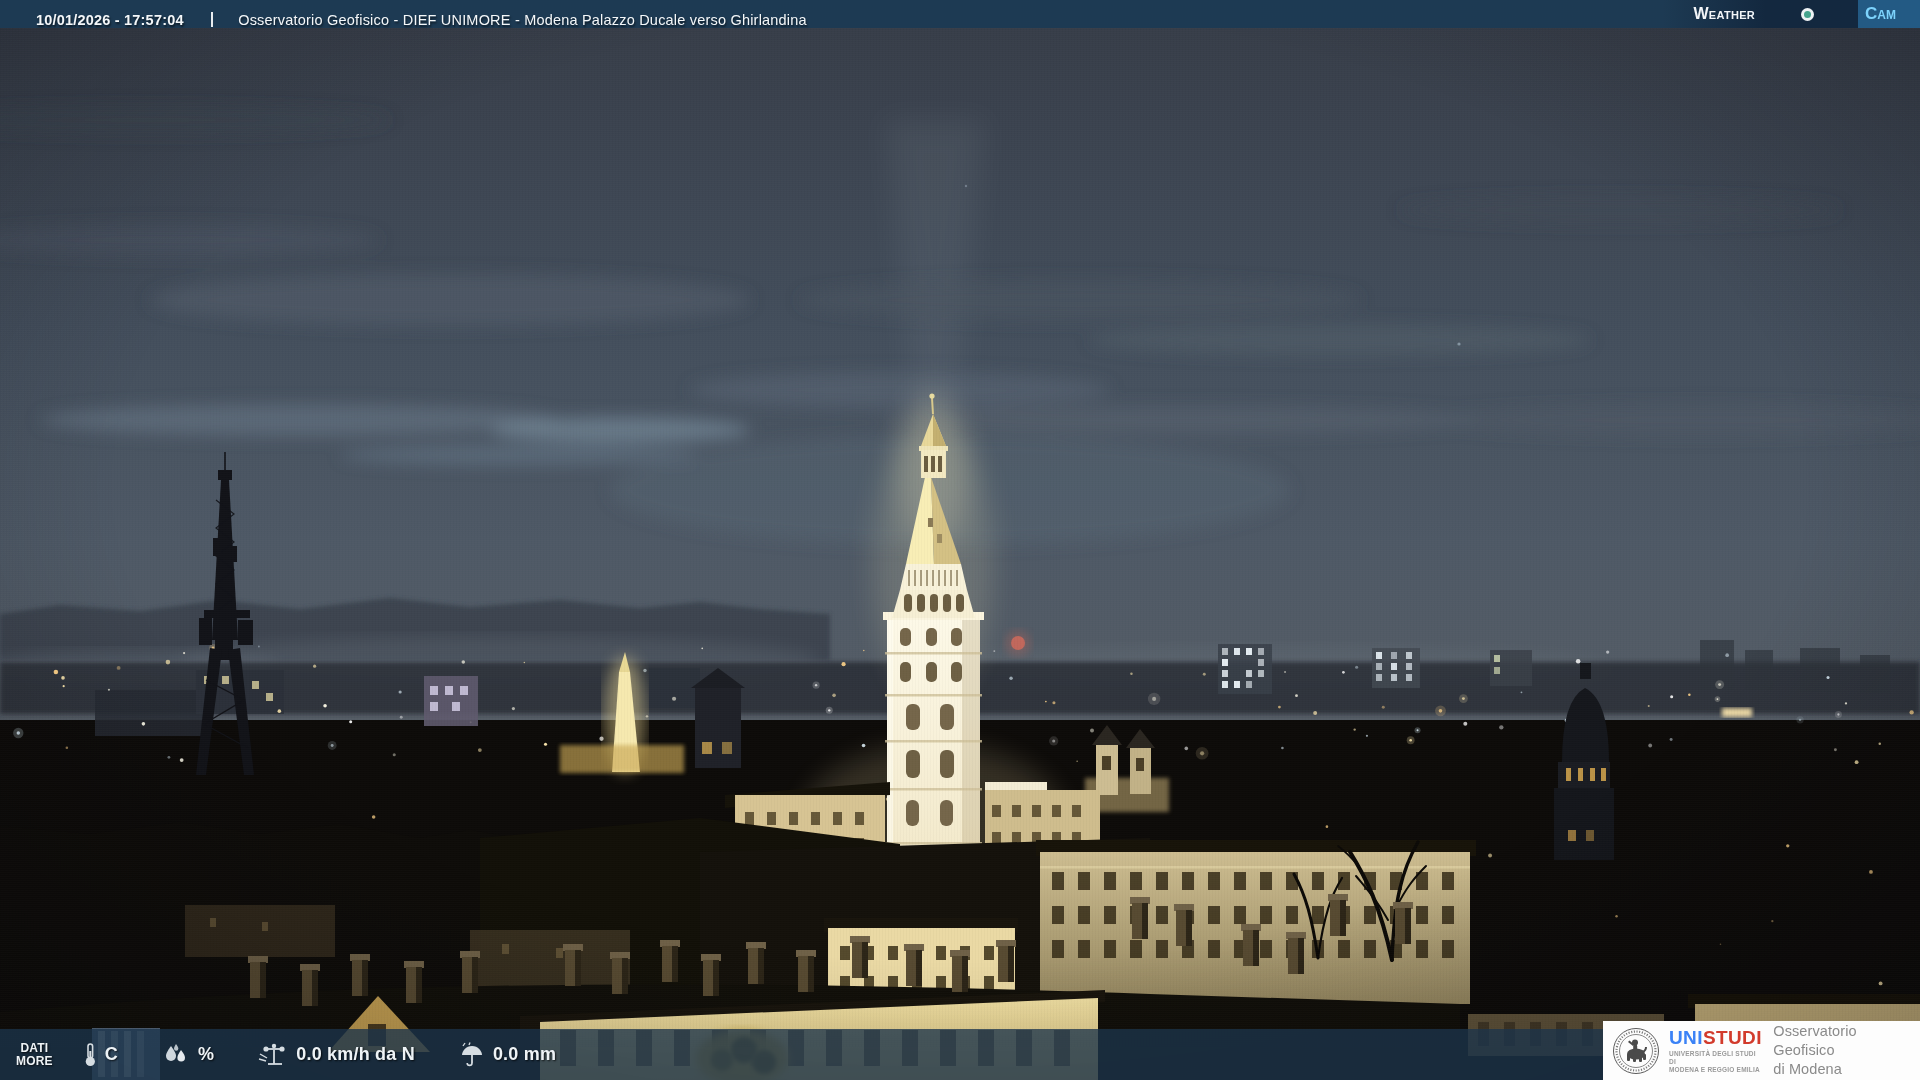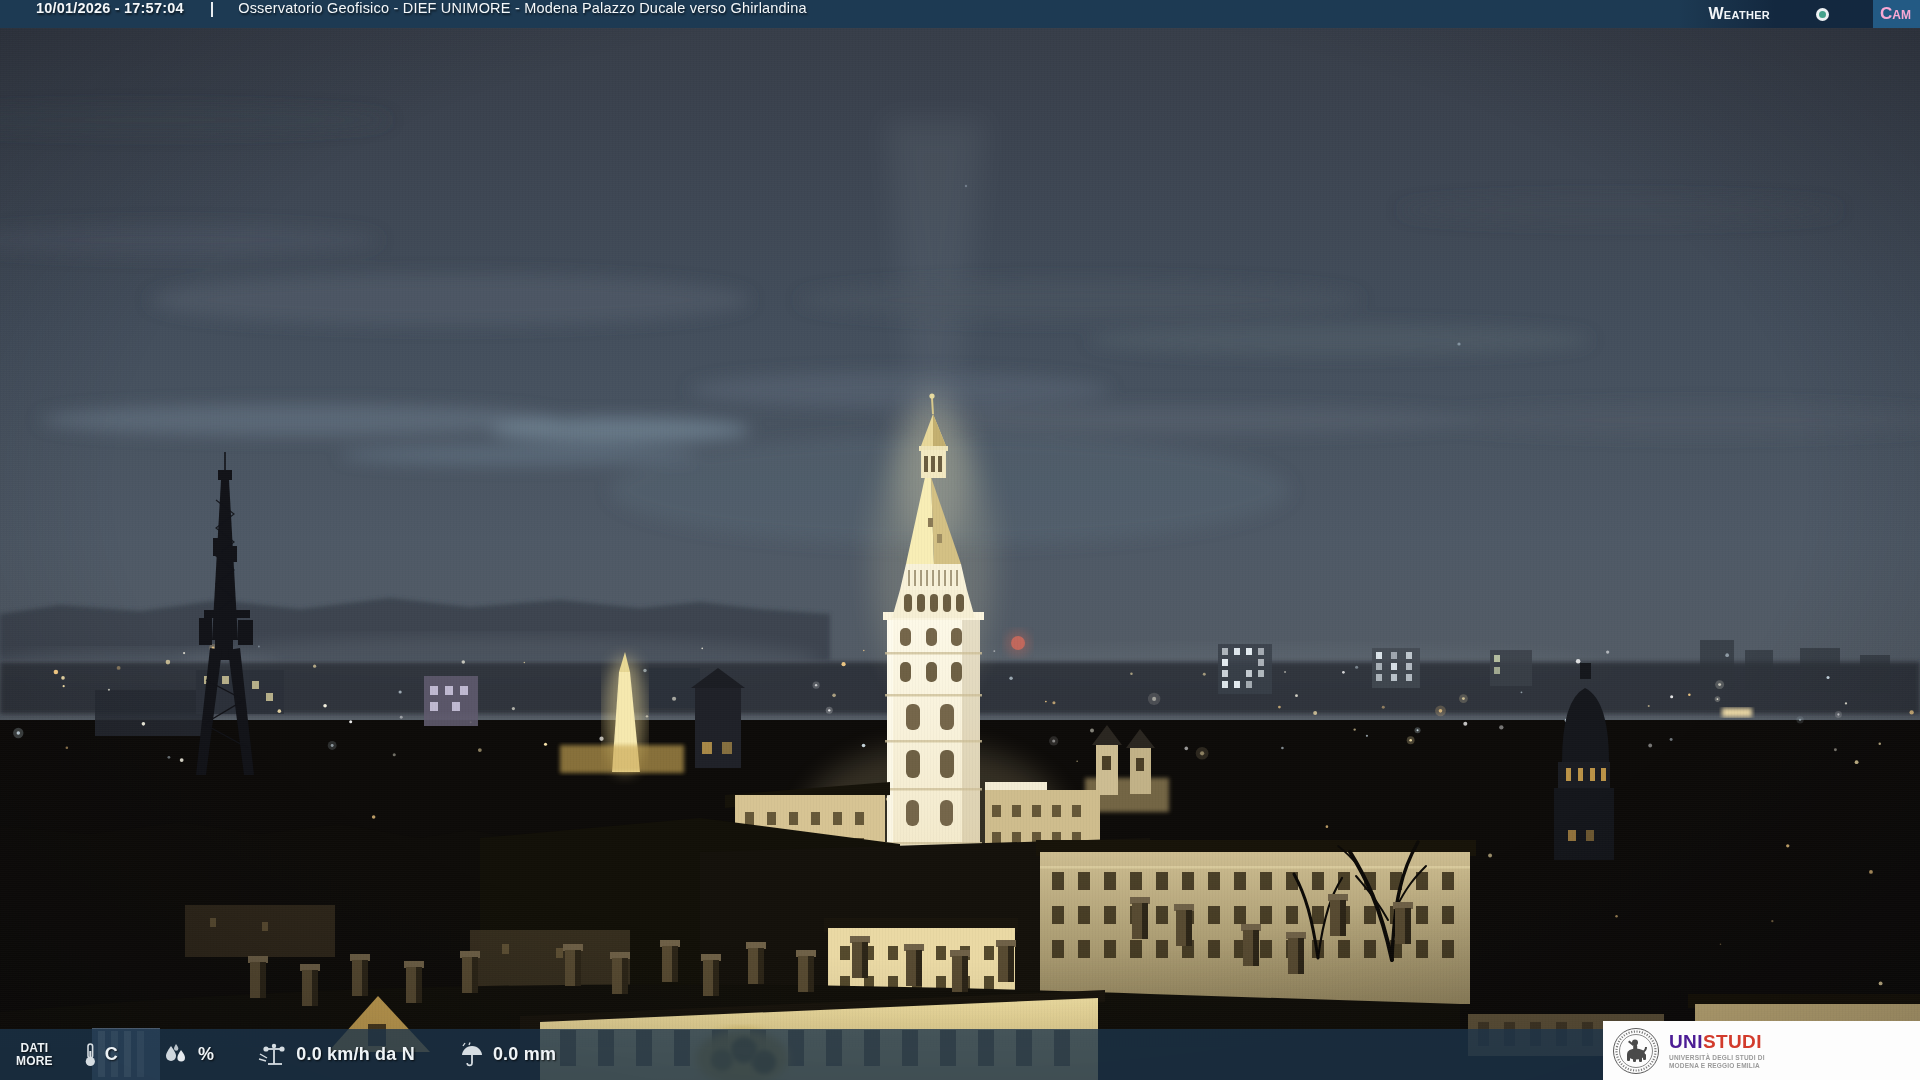--- a/index.html
+++ b/index.html
@@ -2,53 +2,53 @@
 <html><head>
 <meta charset="utf-8">
 <style>
   html,body{margin:0;padding:0;background:#000;}
   .stage{position:relative;width:1920px;height:1080px;overflow:hidden;background:#0d0b09;
          font-family:"Liberation Sans",sans-serif;}
   svg.scene{position:absolute;inset:0;width:1920px;height:1080px;display:block;}
 
   
   .topbar{position:absolute;top:0;left:0;right:0;height:28px;background:#1d3a53;
-          display:flex;align-items:flex-start;color:#f4f7f9;z-index:6;}
+          display:flex;align-items:flex-end;color:#f4f7f9;z-index:6;}
   .timestamp{margin-left:36px;font-size:14.5px;font-weight:bold;letter-spacing:.2px;
              text-shadow:1px 2px 2px rgba(0,0,0,.55);white-space:nowrap;}
   .sep{margin:0 24px 0 26px;font-weight:bold;opacity:.95;}
   .title{font-size:14.5px;font-weight:normal;letter-spacing:.2px;
          text-shadow:1px 2px 2px rgba(0,0,0,.55);white-space:nowrap;}
   .wc{margin-left:auto;display:flex;align-items:center;height:100%;
       background:linear-gradient(90deg,rgba(10,22,38,0),#13283f 40%);padding-left:30px;cursor:pointer;gap:40px;}
   .wc-weather{font-variant:small-caps;font-size:16px;font-weight:600;letter-spacing:.3px;color:#f2f5f8;}
   .wc-lens{width:13px;height:13px;border-radius:50%;background:#eef2f4;margin:0 4px 0 6px;
            display:flex;align-items:center;justify-content:center;}
   .wc-lens i{width:7px;height:7px;border-radius:50%;background:#45a38c;display:block;}
-  .wc-cam{height:100%;background:#235a84;display:flex;align-items:center;padding:0 9px 0 7px;
-          font-variant:small-caps;font-size:17px;font-weight:bold;color:#f9a8d4;}
+  .wc-cam{height:100%;background:#235a84;display:flex;align-items:center;padding:0 24px 0 7px;
+          font-variant:small-caps;font-size:17px;font-weight:bold;color:#7dd3fc;}
 
   
   .botbar{position:absolute;left:0;right:0;bottom:0;height:51px;background:rgba(28,52,76,.78);
           display:flex;align-items:center;color:#eef3f6;z-index:6;}
   .dati{margin-left:16px;text-align:center;font-size:12px;font-weight:bold;line-height:12.5px;
         letter-spacing:.2px;text-shadow:1px 1px 2px rgba(0,0,0,.7);}
   .metric{display:flex;align-items:center;margin-left:44px;}
   .metric.first{margin-left:30px;}
   .micon{margin-right:8px;display:flex;align-items:center;}
   .mval{font-size:18px;font-weight:bold;text-shadow:1px 1px 2px rgba(0,0,0,.75);
         letter-spacing:.2px;white-space:nowrap;}
 
   
   .logobox{position:absolute;right:0;bottom:0;width:317px;height:59px;background:#fdfdfd;
            display:flex;align-items:center;z-index:7;cursor:pointer;}
   .seal{margin-left:9px;flex:0 0 auto;}
   .unimore{margin-left:9px;line-height:1;}
   .uni-title{font-size:19px;font-weight:bold;letter-spacing:.4px;}
-  .uni-title .g1{color:#4c1d95;} .uni-title .g2{color:#d23b2c;}
+  .uni-title .g1{color:#3b82f6;} .uni-title .g2{color:#d23b2c;}
   .uni-sub{margin-top:3px;font-size:6.5px;font-weight:bold;color:#9a9a9a;line-height:8px;letter-spacing:.2px;}
   .obs{margin-left:10px;color:#8a8a8a;font-size:14.5px;line-height:19px;letter-spacing:.1px;}
 
   .grain{position:absolute;left:0;right:0;top:28px;bottom:33px;z-index:3;pointer-events:none;
      background-image:repeating-linear-gradient(0deg,rgba(255,255,255,.012) 0 1px,transparent 1px 2px),
                       repeating-linear-gradient(90deg,rgba(0,0,0,.018) 0 1px,transparent 1px 3px);}
 </style>
 </head>
 <body>
 
@@ -808,15 +808,19 @@
     </svg>
     <div class="unimore">
       <div class="uni-title">
         <span class="g1">UNI</span><span class="g2">STUDI</span>
       </div>
       <div class="uni-sub">
         <div>UNIVERSITÀ DEGLI STUDI DI</div>
         <div>MODENA E REGGIO EMILIA</div>
       </div>
     </div>
+    <div class="obs">
+      <div>Osservatorio Geofisico</div>
+      <div>di Modena</div>
+    </div>
   </div>
 
 </div>
 
 </body></html>

